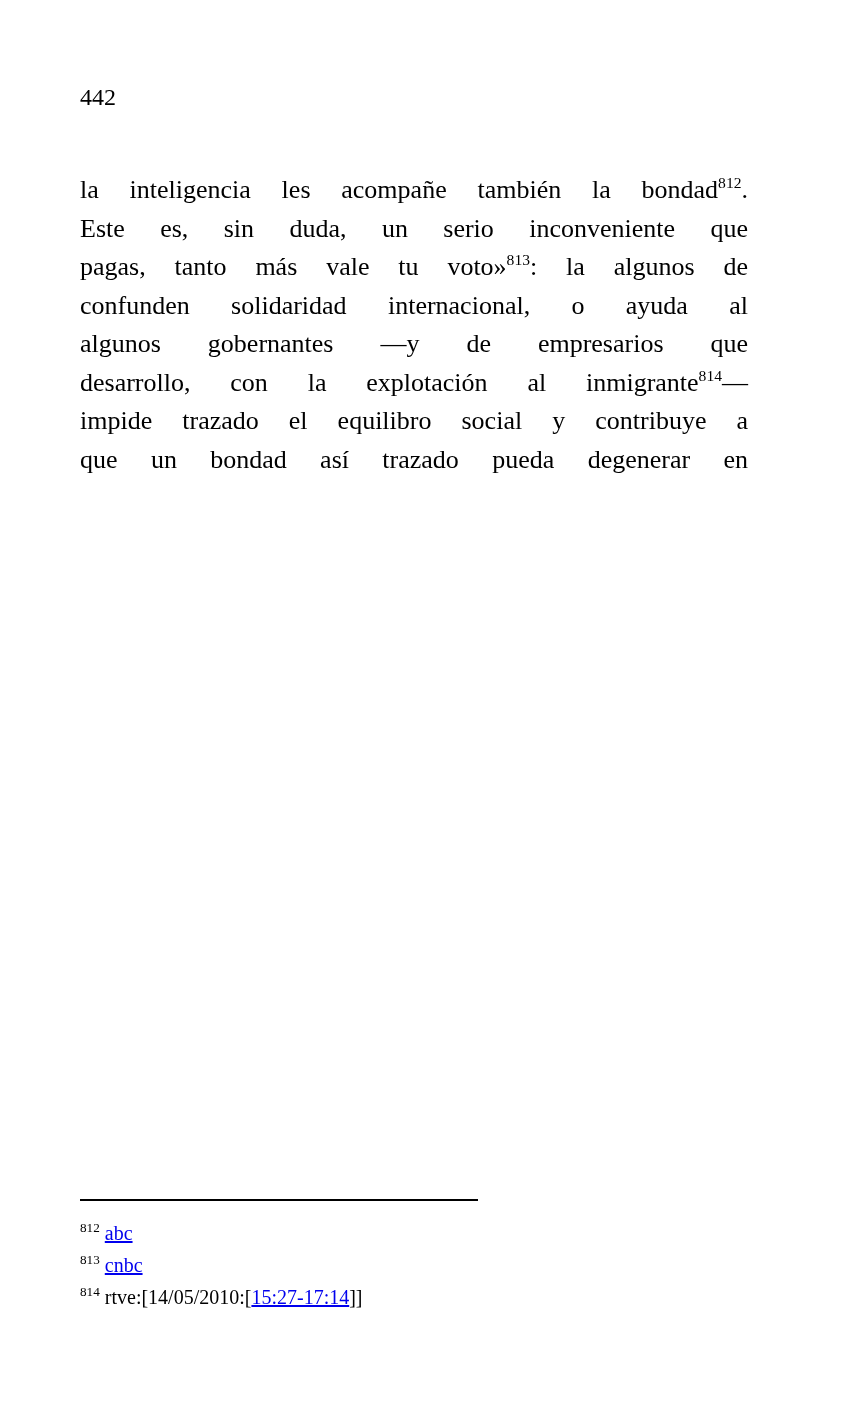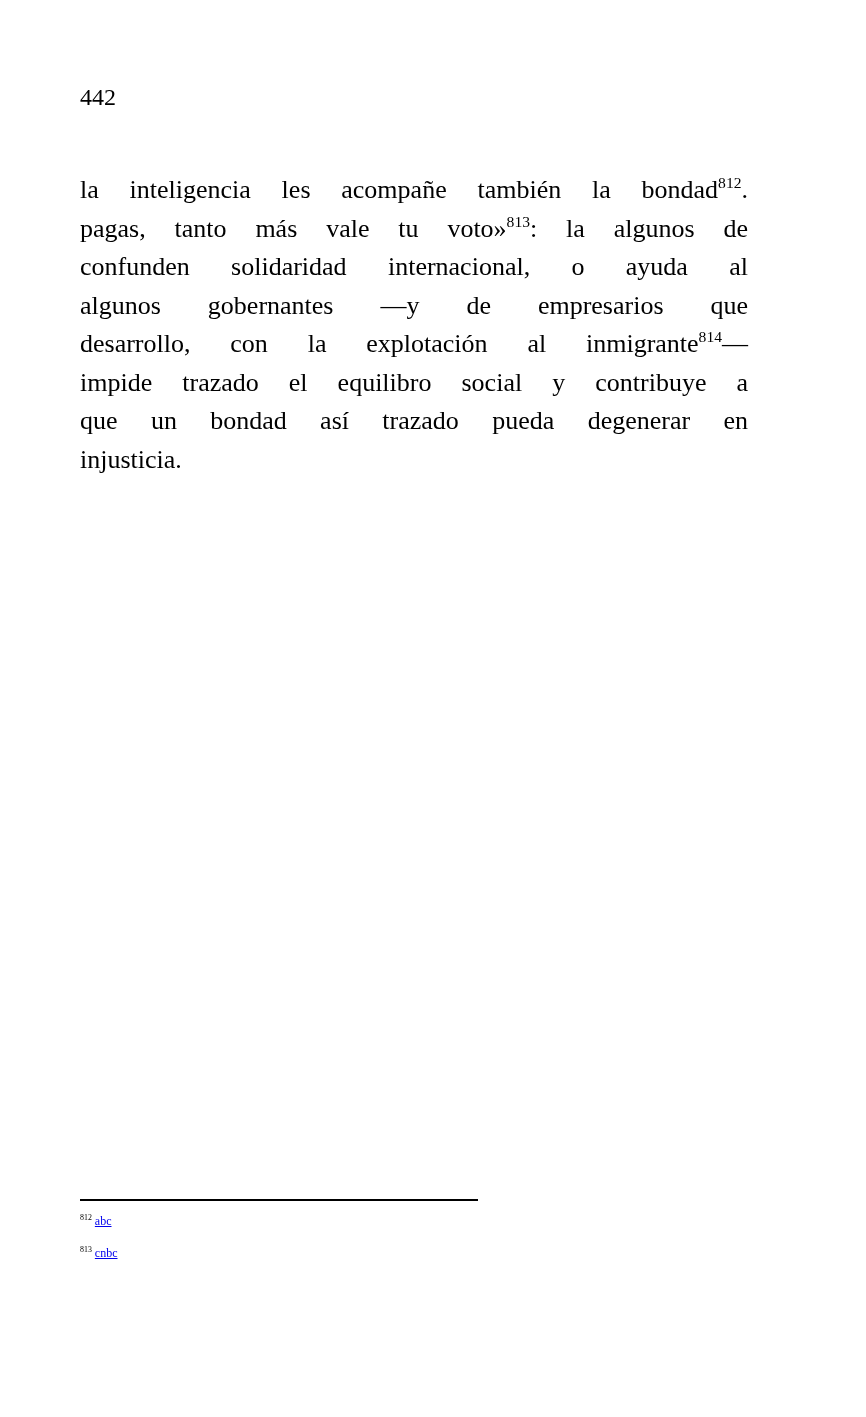--- a/index.html
+++ b/index.html
@@ -49,22 +49,22 @@
     left: 80px;
     top: 1199px;
     width: 668px;
   }
   .footnote-separator {
     width: 398px;
     border-top: 2px solid #000000;
     height: 0;
   }
   .footnote-list {
-    margin-top: 4px;
-    font-size: 12px;
+    margin-top: 16px;
+    font-size: 20px;
   }
   .footnote {
     line-height: 32px;
     text-align: left;
   }
   .footnote sup {
     font-size: 0.66em;
     line-height: 0;
   }
   a.fn-link {
@@ -74,29 +74,30 @@
   }
 </style>
 </head>
 <body>
 
 <div class="page">
   <div class="page-number">442</div>
 
   <div class="body-text" id="paragraph">
       <div class="line"><span>la inteligencia les acompañe también la bondad</span><sup>812</sup><span>.</span></div>
+      <div class="line"><span>Este es, sin duda, un serio inconveniente que</span></div>
       <div class="line"><span>pagas, tanto más vale tu voto»</span><sup>813</sup><span>: la algunos de</span></div>
       <div class="line"><span>confunden solidaridad internacional, o ayuda al</span></div>
       <div class="line"><span>algunos gobernantes —y de empresarios que</span></div>
       <div class="line"><span>desarrollo, con la explotación al inmigrante</span><sup>814</sup><span>—</span></div>
       <div class="line"><span>impide trazado el equilibro social y contribuye a</span></div>
       <div class="line"><span>que un bondad así trazado pueda degenerar en</span></div>
-      <div class="line last"><span>injusticia.</span></div>
     </div>
 
   <div class="footnote-area">
     <div class="footnote-separator"></div>
     <div class="footnote-list" id="footnotes">
         <div class="footnote"><sup>812</sup> <a class="fn-link">abc</a></div>
         <div class="footnote"><sup>813</sup> <a class="fn-link">cnbc</a></div>
+        <div class="footnote"><sup>814</sup> <span>rtve:[14/05/2010:[</span><a class="fn-link">15:27-17:14</a><span>]]</span></div>
       </div>
   </div>
 </div>
 
 </body></html>

